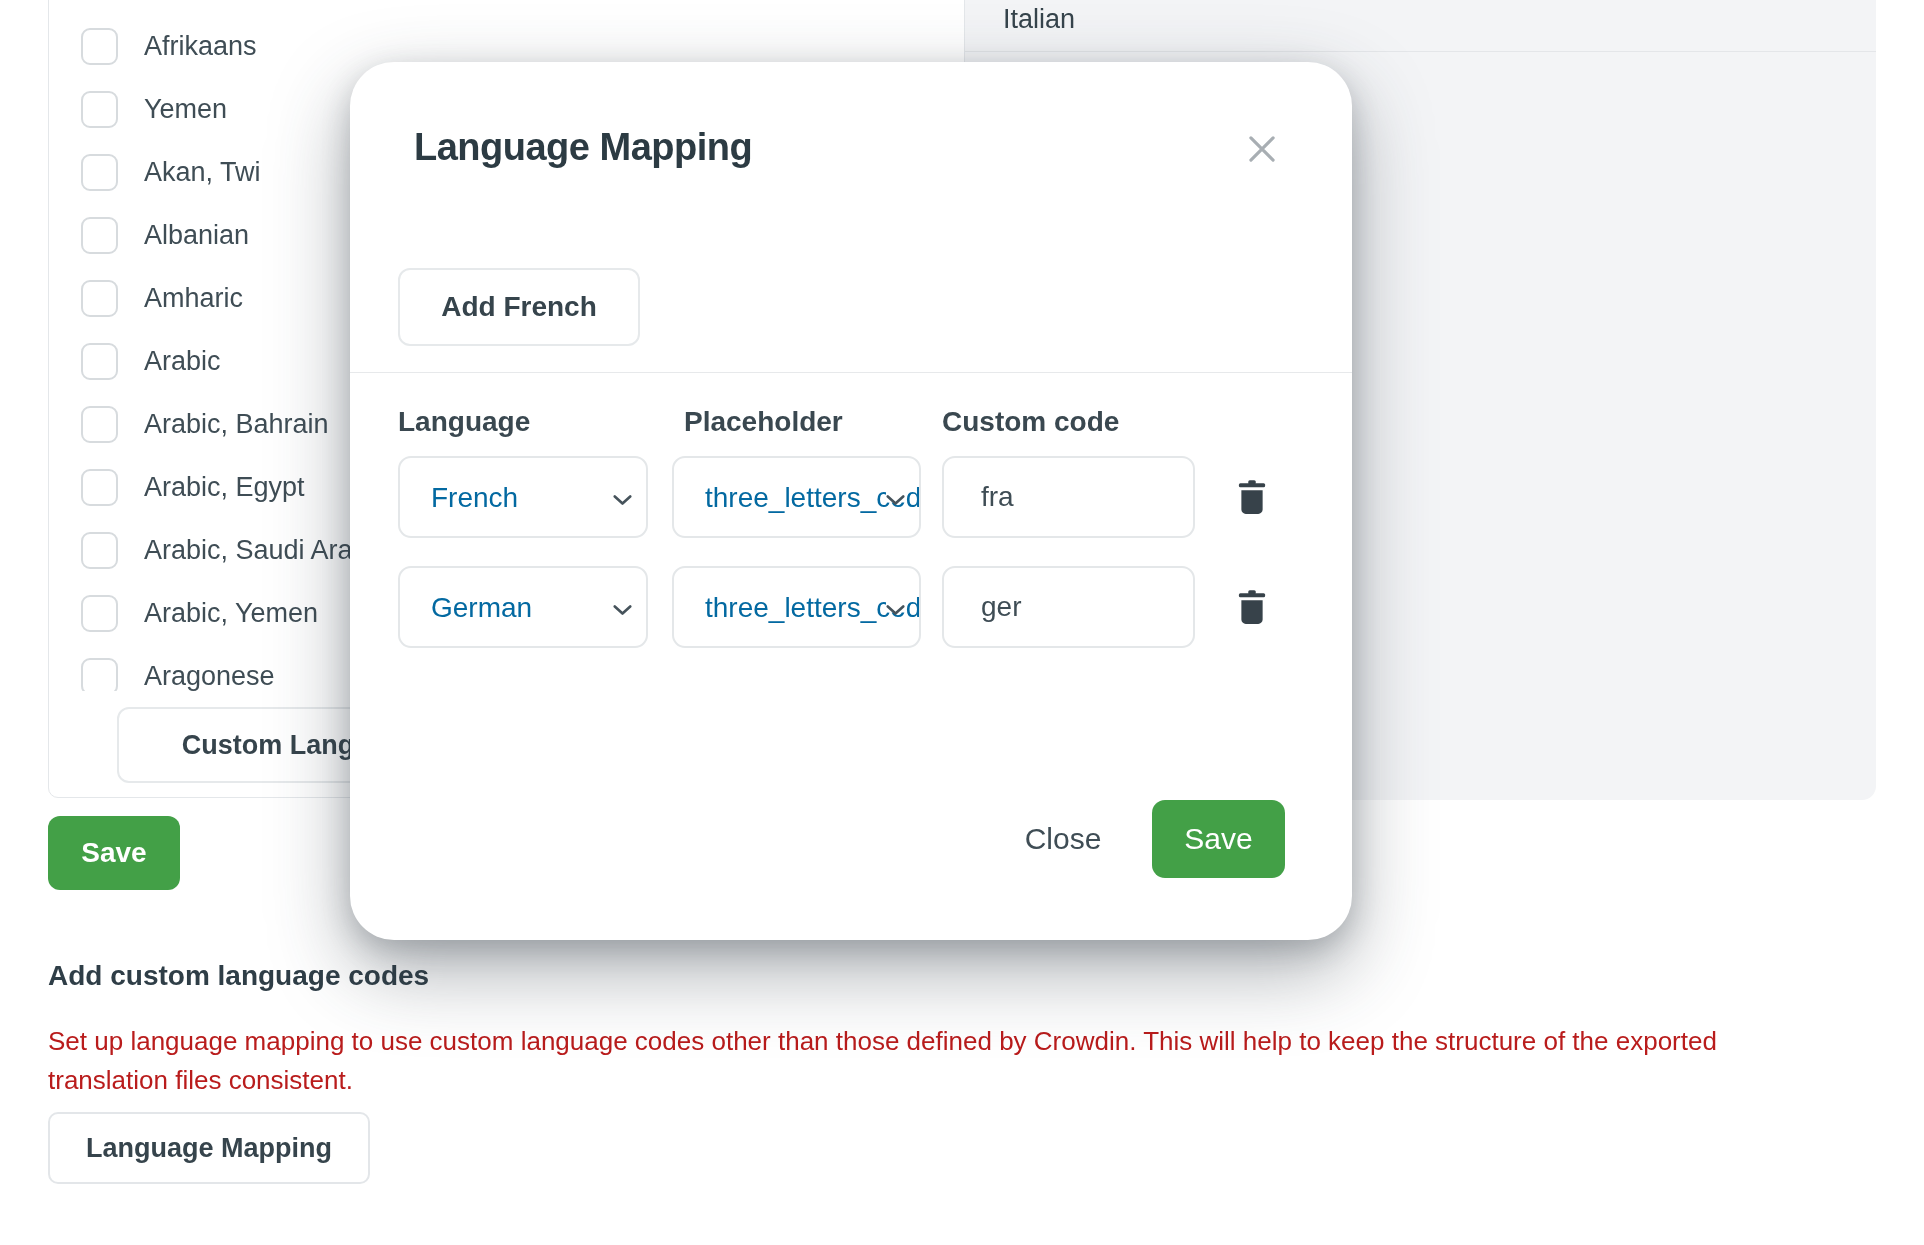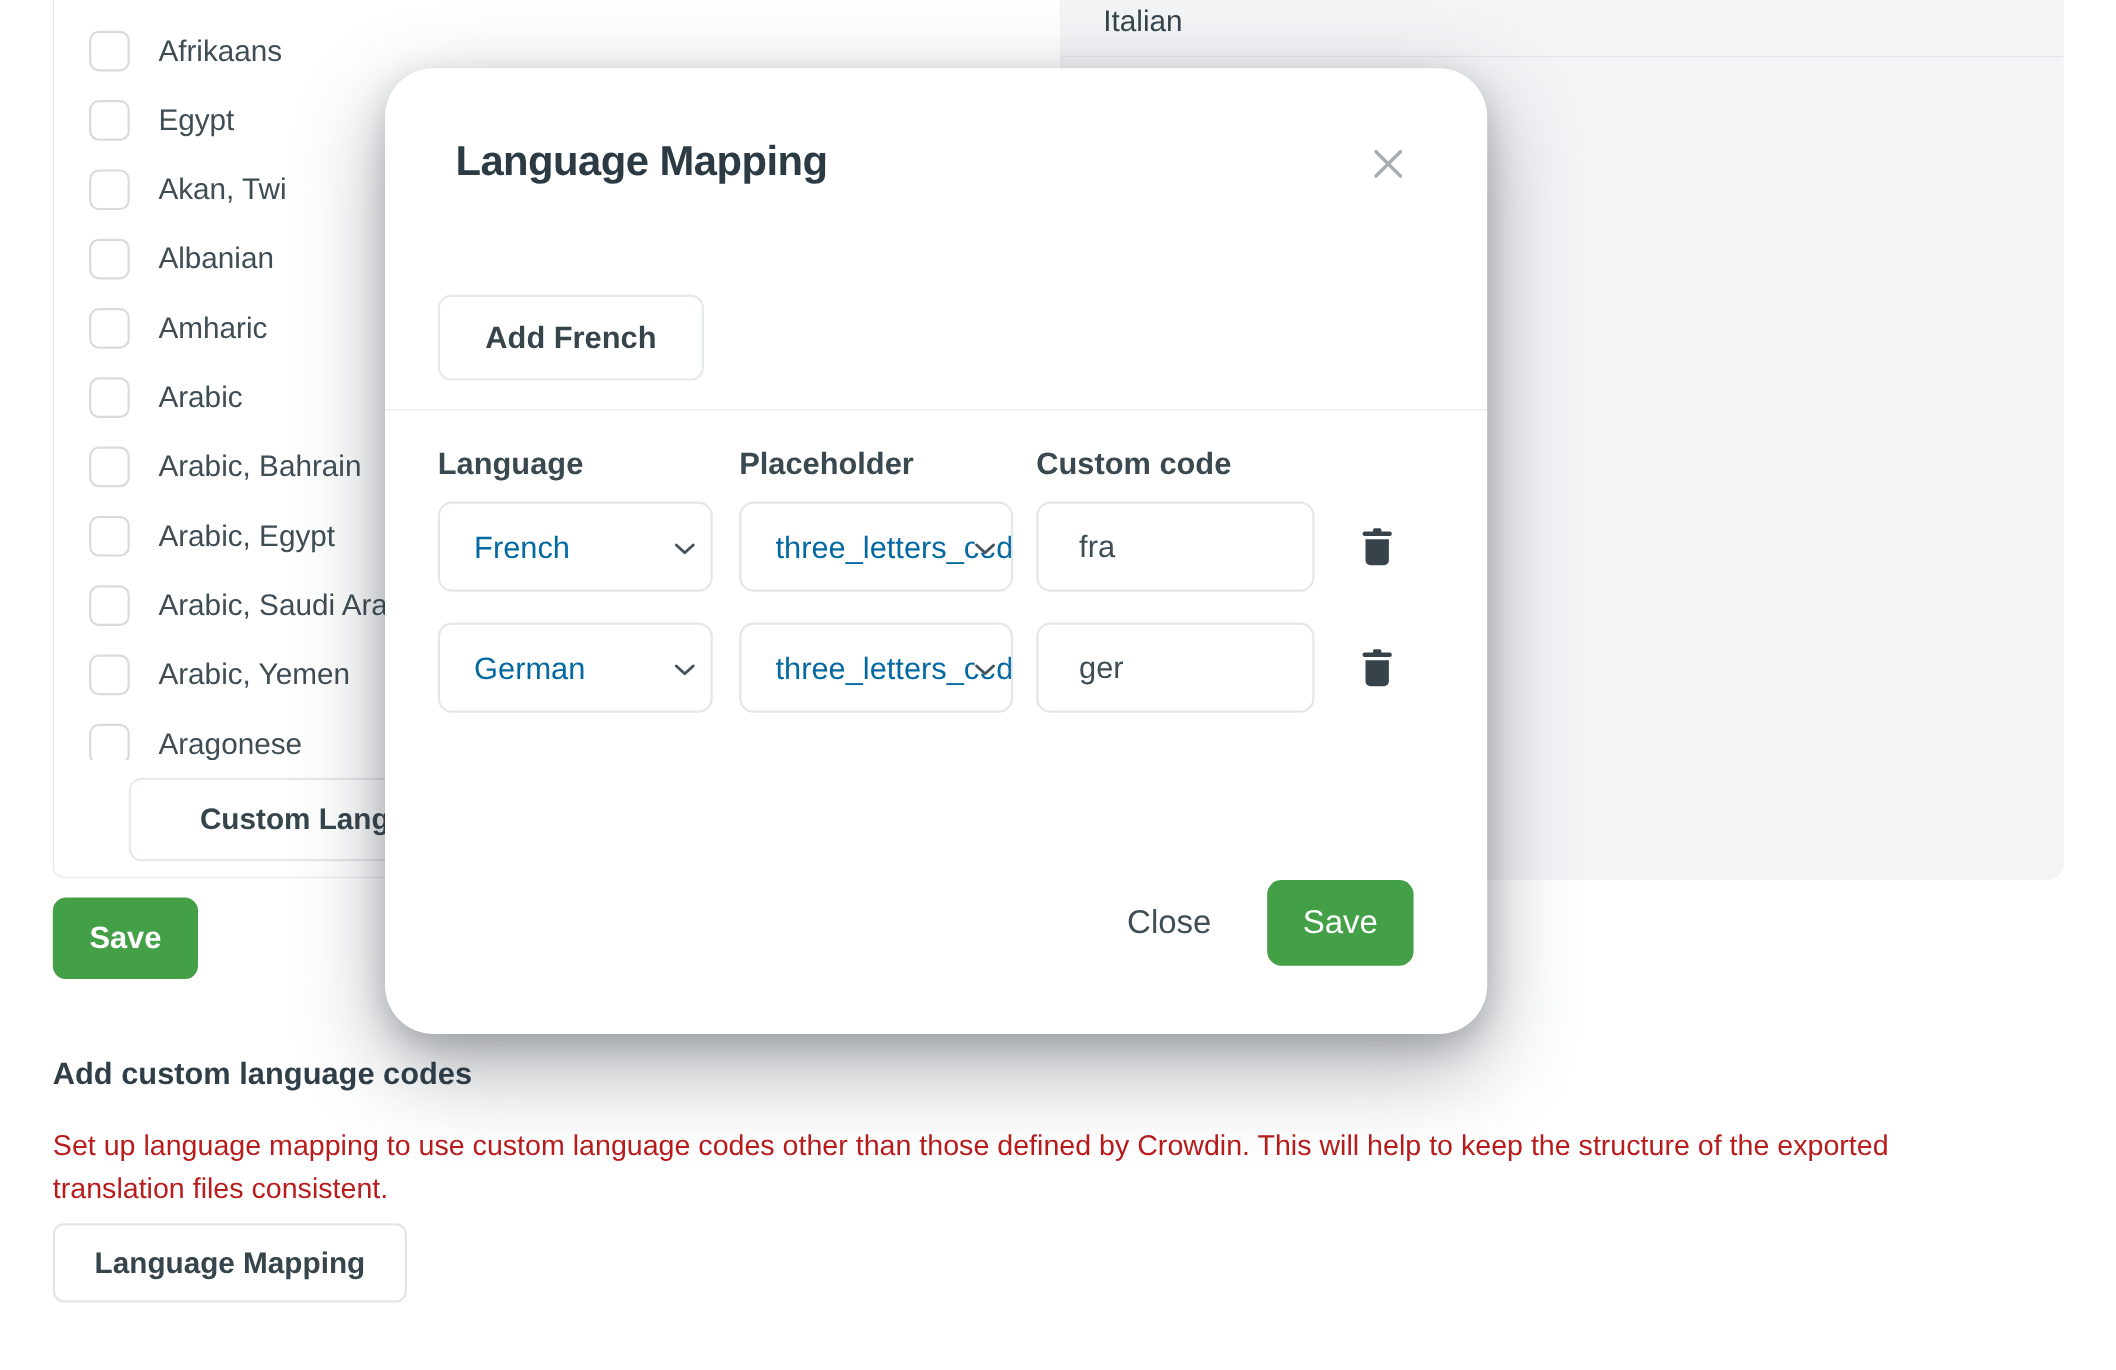--- a/index.html
+++ b/index.html
@@ -113,21 +113,21 @@
     font-family: inherit; font-size: 28px; font-weight: bold; color: #36444c;
     display: flex; align-items: center; justify-content: center;
     cursor: pointer;
   }
   .modal-divider {
     position: absolute; left: 0; top: 310px;
     width: 100%; height: 1px; background: #e7e9eb;
   }
   .col-header { position: absolute; top: 344px; font-size: 28px; font-weight: bold; color: #3a4850; }
   .col-header.c1 { left: 48px; }
-  .col-header.c2 { left: 322px; }
+  .col-header.c2 { left: 334px; }
   .col-header.c3 { left: 592px; }
 
   .field {
     position: absolute; height: 82px;
     border: 2px solid #e4e7e9; border-radius: 13px; background: #ffffff;
   }
   .row1 { top: 394px; }
   .row2 { top: 504px; }
   .fld-lang { left: 48px; width: 250px; }
   .fld-ph   { left: 322px; width: 249px; }
@@ -181,21 +181,21 @@
 <div id="stage" style="--green:#43a047;">
 
   <div class="lang-panel">
     <div class="lang-list">
       <div class="lang-item">
         <input type="checkbox" style="">
         <span class="lang-label">Afrikaans</span>
       </div>
       <div class="lang-item">
         <input type="checkbox" style="">
-        <span class="lang-label">Egypt</span>
+        <span class="lang-label">Yemen</span>
       </div>
       <div class="lang-item">
         <input type="checkbox" style="">
         <span class="lang-label">Akan, Twi</span>
       </div>
       <div class="lang-item">
         <input type="checkbox" style="">
         <span class="lang-label">Albanian</span>
       </div>
       <div class="lang-item">

